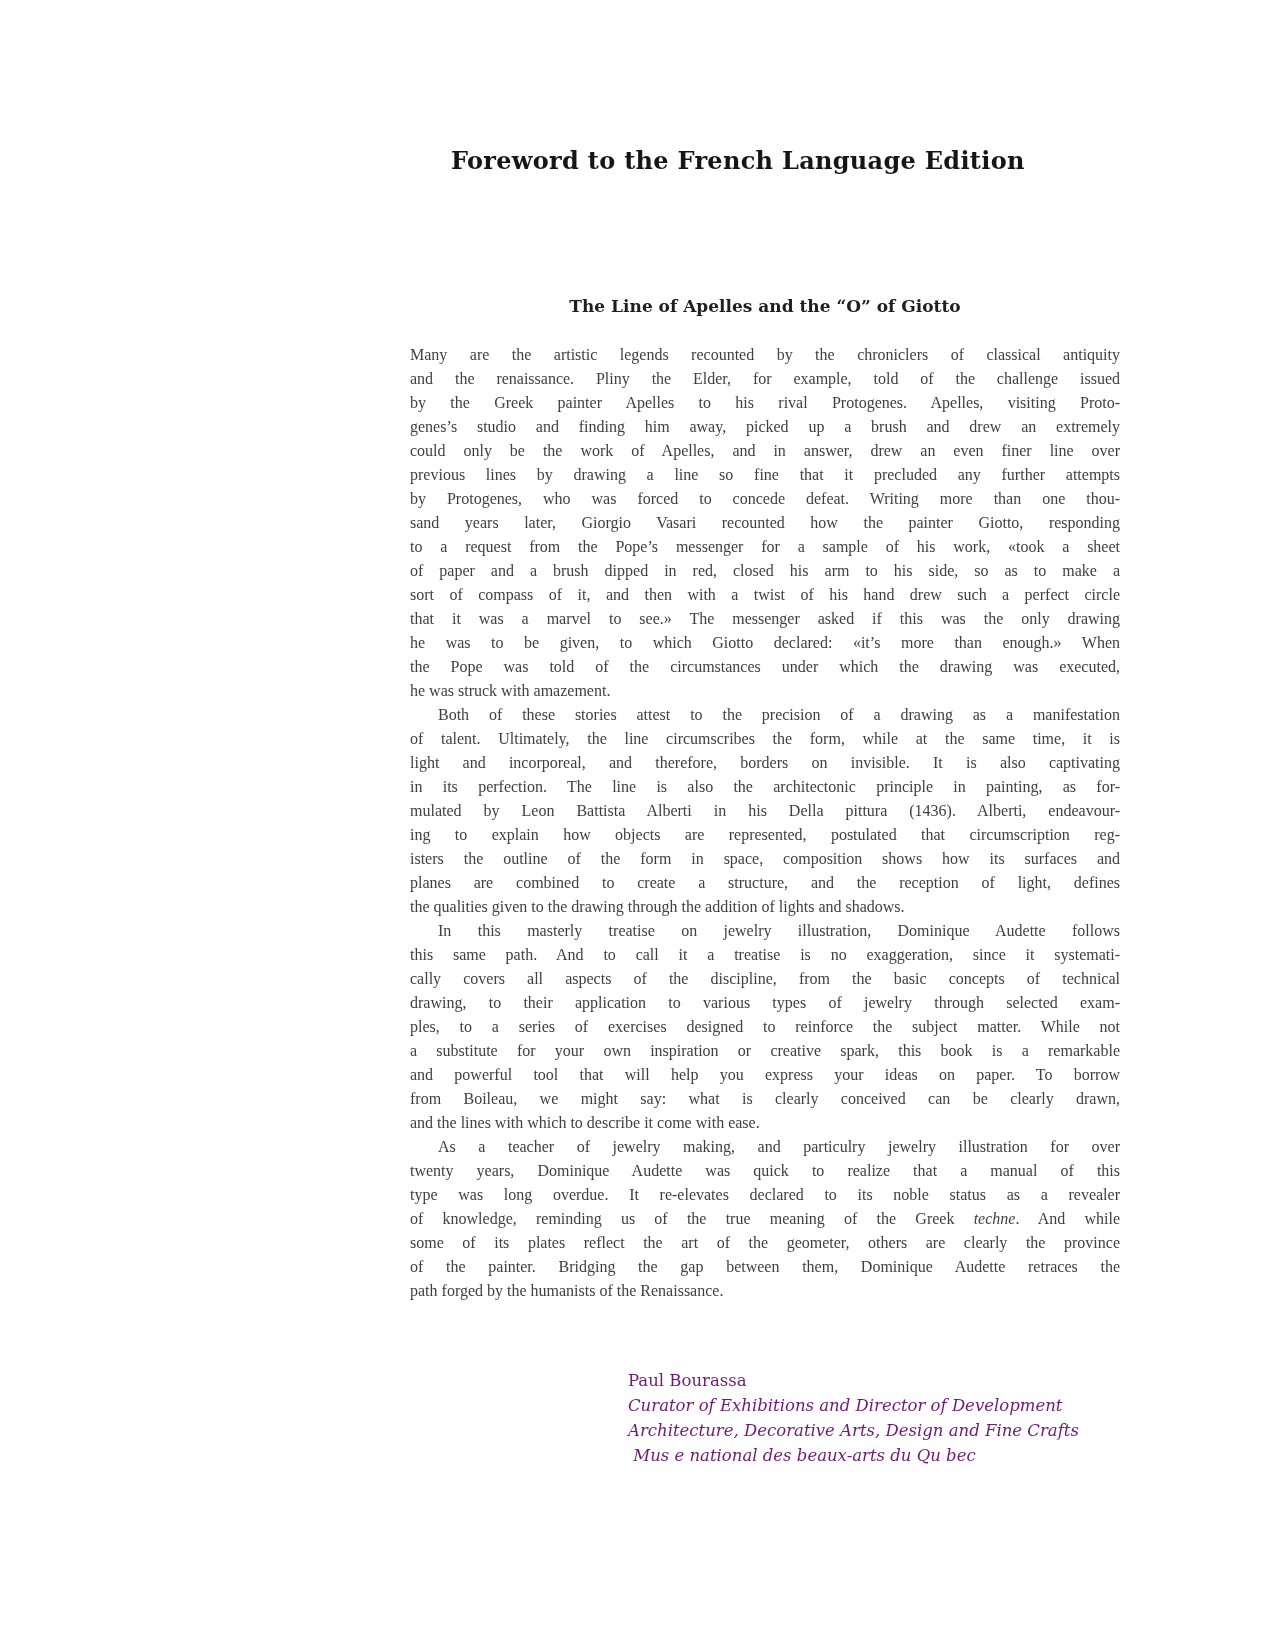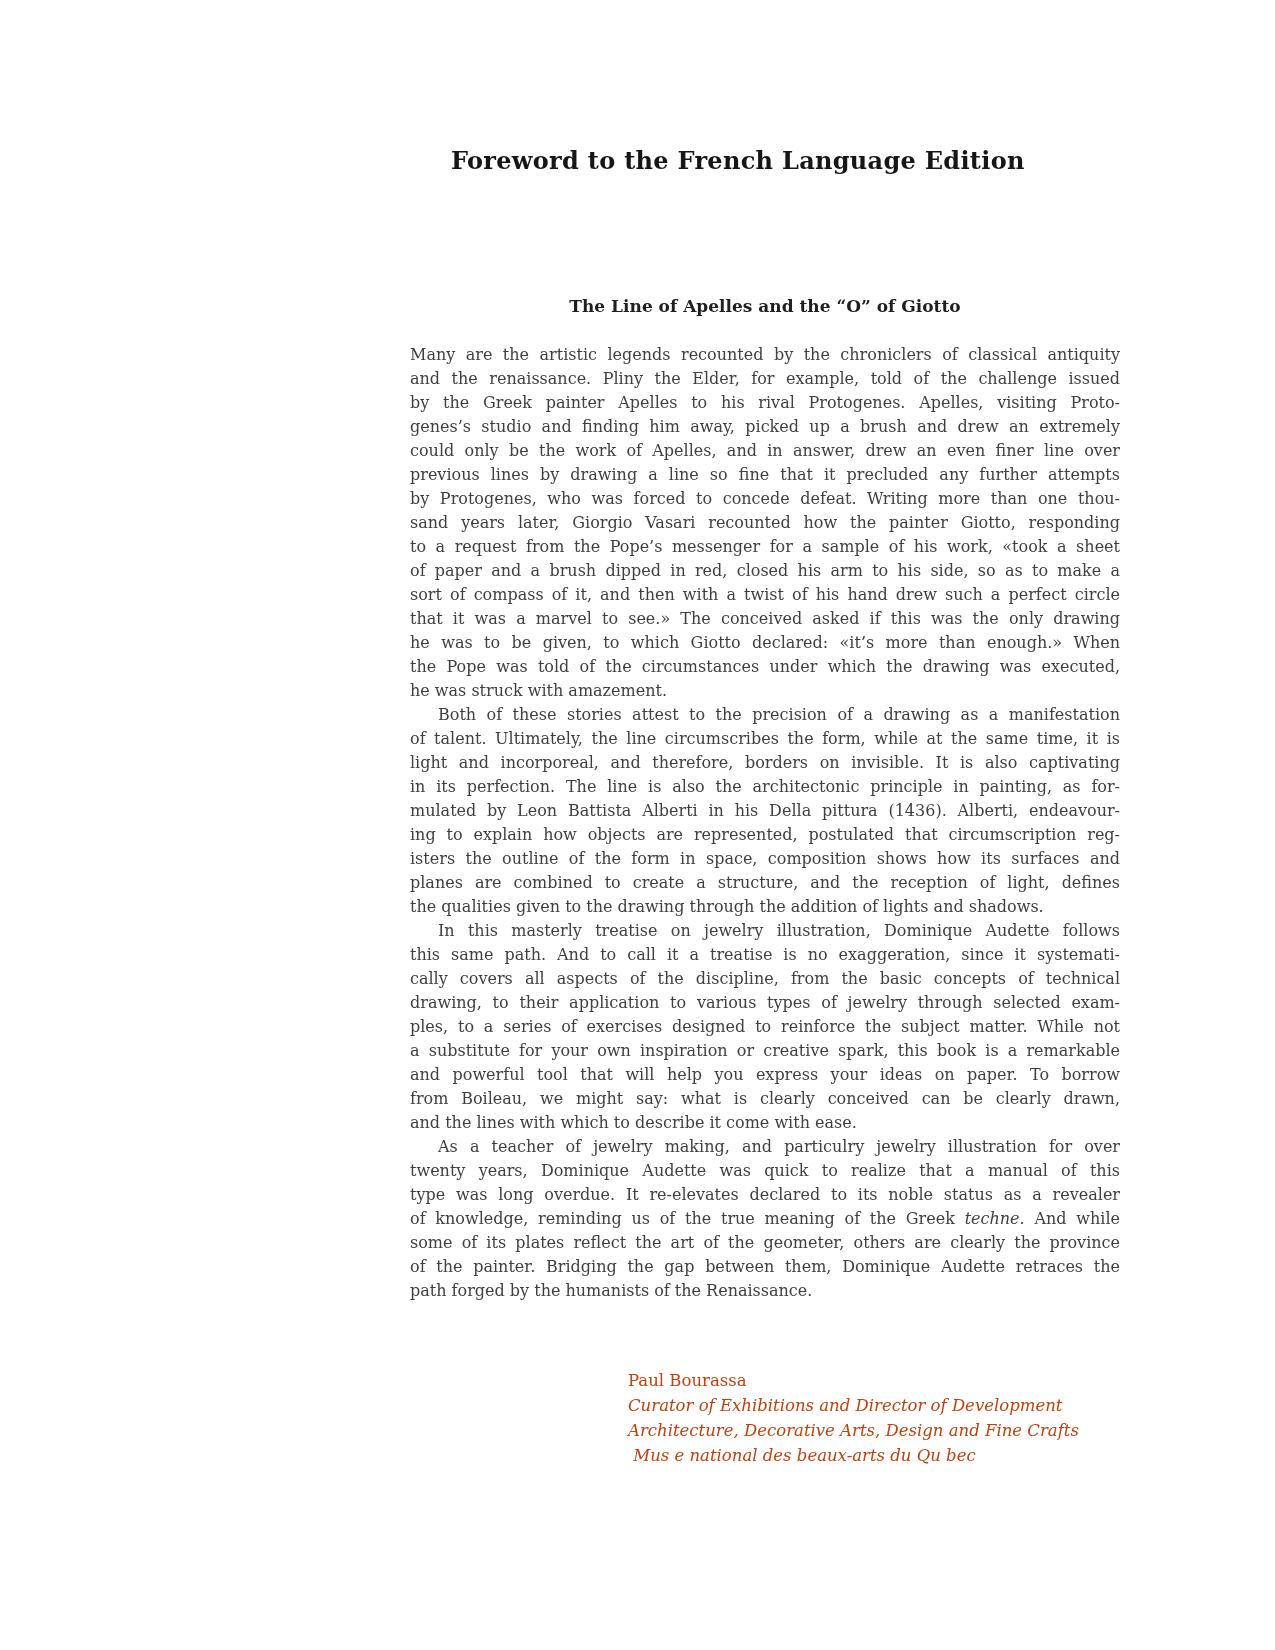--- a/index.html
+++ b/index.html
@@ -40,31 +40,32 @@
     width: 710px;
     font-size: 16px;
     line-height: 24px;
   }
   .paragraph { margin: 0; }
   .line {
     height: 24px;
     overflow: hidden;
     text-align: justify;
     text-align-last: justify;
+    font-family: Liberation Serif, serif;
   }
   .line.last { text-align-last: left; }
   .line.indent { text-indent: 28px; }
   .italic { font-style: italic; }
   .signature {
     position: absolute;
     left: 628px;
     top: 1368px;
     font-size: 16.5px;
     line-height: 25px;
-    color: #c2410c;
+    color: #701a75;
   }
   .sig-line { white-space: pre-wrap; }
 </style>
 </head>
 <body>
 
 <div class="page">
 
   <div class="doc-title">Foreword to the French Language Edition</div>
 
@@ -76,21 +77,21 @@
         <div class="line">and the renaissance. Pliny the Elder, for example, told of the challenge issued</div>
         <div class="line">by the Greek painter Apelles to his rival Protogenes. Apelles, visiting Proto-</div>
         <div class="line">genes’s studio and finding him away, picked up a brush and drew an extremely</div>
         <div class="line">could only be the work of Apelles, and in answer, drew an even finer line over</div>
         <div class="line">previous lines by drawing a line so fine that it precluded any further attempts</div>
         <div class="line">by Protogenes, who was forced to concede defeat. Writing more than one thou-</div>
         <div class="line">sand years later, Giorgio Vasari recounted how the painter Giotto, responding</div>
         <div class="line">to a request from the Pope’s messenger for a sample of his work, «took a sheet</div>
         <div class="line">of paper and a brush dipped in red, closed his arm to his side, so as to make a</div>
         <div class="line">sort of compass of it, and then with a twist of his hand drew such a perfect circle</div>
-        <div class="line">that it was a marvel to see.» The conceived asked if this was the only drawing</div>
+        <div class="line">that it was a marvel to see.» The messenger asked if this was the only drawing</div>
         <div class="line">he was to be given, to which Giotto declared: «it’s more than enough.» When</div>
         <div class="line">the Pope was told of the circumstances under which the drawing was executed,</div>
         <div class="line last">he was struck with amazement.</div>
       </div>
       <div class="paragraph">
         <div class="line indent">Both of these stories attest to the precision of a drawing as a manifestation</div>
         <div class="line">of talent. Ultimately, the line circumscribes the form, while at the same time, it is</div>
         <div class="line">light and incorporeal, and therefore, borders on invisible. It is also captivating</div>
         <div class="line">in its perfection. The line is also the architectonic principle in painting, as for-</div>
         <div class="line">mulated by Leon Battista Alberti in his Della pittura (1436). Alberti, endeavour-</div>

